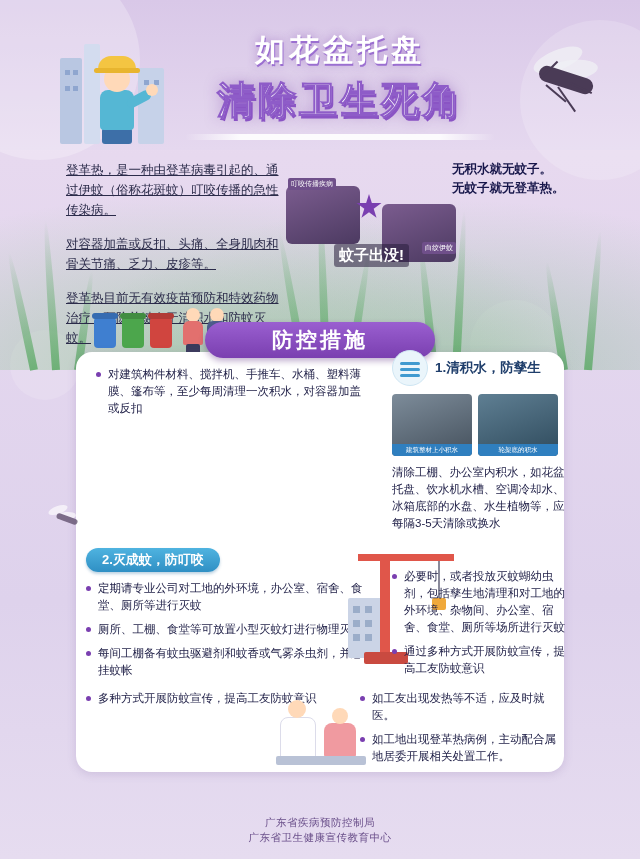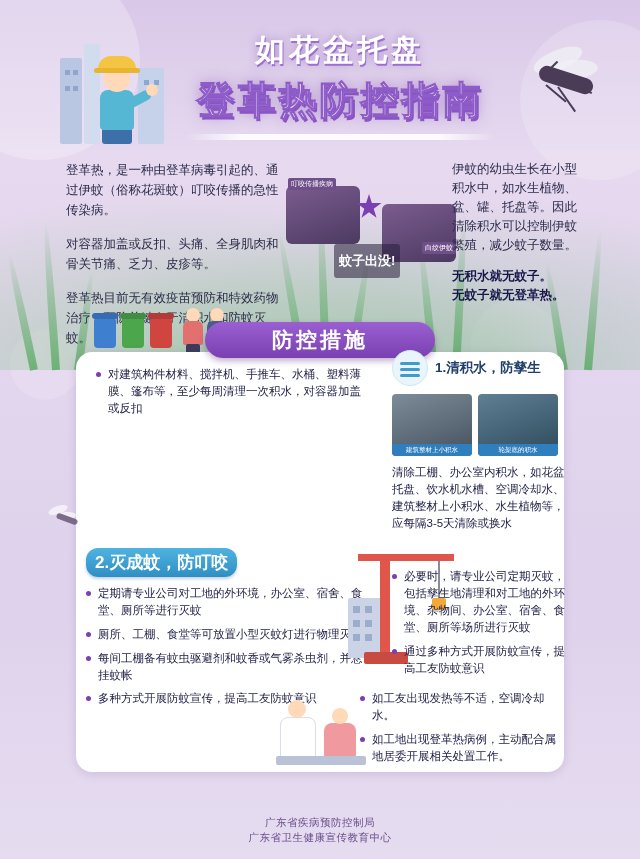--- a/index.html
+++ b/index.html
@@ -72,21 +72,21 @@
   
   .mosq-head{position:absolute;right:18px;top:26px;width:120px;height:110px;}
   .mq-body{position:absolute;left:36px;top:46px;width:56px;height:16px;border-radius:10px;background:#4a3b56;transform:rotate(18deg);}
   .mq-wing{position:absolute;width:52px;height:20px;border-radius:50%;background:rgba(240,240,245,.78);}
   .mq-w1{left:30px;top:24px;transform:rotate(-22deg);}
   .mq-w2{left:44px;top:34px;transform:rotate(-6deg);}
   .mq-leg{position:absolute;height:2px;background:#4a3b56;transform-origin:left center;}
   
   .intro-left{
     position:absolute;left:66px;top:160px;width:215px;
-    font-size:12.5px;line-height:20px;color:#2b2b4a;
+    font-size:12.5px;line-height:20px;color:#2b2b4a;text-decoration:underline;
   }
   .intro-left p{margin:0 0 14px 0;}
   .intro-right{
     position:absolute;left:452px;top:160px;width:135px;
     font-size:12.5px;line-height:19px;color:#2b2b4a;
   }
   .intro-right p{margin:0 0 12px 0;}
   .bold-line{font-weight:bold;color:#17164a;line-height:19px;}
   
   .cycle{position:absolute;left:286px;top:180px;width:170px;height:110px;}
@@ -98,22 +98,22 @@
   .cc2{right:0;top:24px;}
   .cc-label{
     position:absolute;font-size:7px;color:#fff;background:#6f4f8a;
     padding:1px 3px;border-radius:2px;white-space:nowrap;
   }
   .burst{
     position:absolute;left:70px;top:14px;width:26px;height:26px;background:#7a3fb0;
     clip-path:polygon(50% 0,61% 35%,98% 35%,68% 57%,79% 91%,50% 70%,21% 91%,32% 57%,2% 35%,39% 35%);
   }
   .cycle-tag{
-    position:absolute;left:48px;top:64px;font-size:13px;color:#fff;font-weight:bold;
-    background:rgba(40,30,60,.55);padding:8px 5px;border-radius:3px;white-space:nowrap;
+    position:absolute;left:48px;top:64px;font-size:15px;color:#fff;font-weight:bold;
+    background:rgba(40,30,60,.55);padding:2px 5px;border-radius:3px;white-space:nowrap;
   }
   
   .ribbon{
     position:absolute;left:205px;top:322px;width:230px;height:36px;
     background:linear-gradient(180deg,#9a5fd0,#7a3fb0);
     border-radius:18px;color:#fff;font-size:21px;font-weight:bold;
     display:flex;align-items:center;justify-content:center;letter-spacing:3px;
     box-shadow:0 3px 6px rgba(80,30,120,.35);
   }
   
@@ -135,23 +135,23 @@
   
   .bullet{position:relative;padding-left:12px;margin:0 0 7px 0;font-size:11.5px;line-height:17px;color:#23234a;}
   .bullet:before{
     content:"";position:absolute;left:0;top:6px;width:5px;height:5px;border-radius:50%;background:#7a3fb0;
   }
   .col-left{
     position:absolute;left:96px;top:366px;width:268px;
   }
   
   .chip{
-    display:inline-block;font-size:17px;font-weight:bold;color:#fff;
+    display:inline-block;font-size:13px;font-weight:bold;color:#fff;
     background:linear-gradient(180deg,#4fb3e0,#2f8fc4);
-    padding:3px 9px;border-radius:12px;box-shadow:0 2px 3px rgba(40,110,160,.3);
+    padding:3px 16px;border-radius:12px;box-shadow:0 2px 3px rgba(40,110,160,.3);
   }
   .chip-purple{background:linear-gradient(180deg,#a069d8,#7a3fb0);box-shadow:0 2px 3px rgba(90,40,140,.3);}
   .sec2{position:absolute;left:86px;top:548px;width:280px;}
   .sec3{position:absolute;left:86px;top:682px;width:260px;}
   .sec2 .list,.sec3 .list{margin-top:8px;}
   
   .right-col{position:absolute;left:392px;top:350px;width:180px;}
   .rc-title{
     display:flex;align-items:center;gap:7px;font-size:13.5px;font-weight:bold;color:#1f3e6b;
   }
@@ -242,21 +242,21 @@
       <div class="w-legs"></div>
       <div class="w-body"></div>
       <div class="w-arm"></div>
       <div class="w-hand"></div>
       <div class="w-head"></div>
       <div class="w-hat"></div>
     </div>
 
     <div class="title-block">
       <div class="title-1">如花盆托盘</div>
-      <div class="title-2">登革热防控指南</div>
+      <div class="title-2">清除卫生死角</div>
       <div class="title-underline"></div>
     </div>
 
     <div class="mosq-head">
       <div class="mq-wing mq-w1"></div>
       <div class="mq-wing mq-w2"></div>
       <div class="mq-body"></div>
       <div class="mq-leg" style="left:44px;top:58px;width:26px;transform:rotate(40deg);"></div>
       <div class="mq-leg" style="left:56px;top:60px;width:30px;transform:rotate(55deg);"></div>
       <div class="mq-leg" style="left:68px;top:56px;width:24px;transform:rotate(25deg);"></div>
@@ -273,21 +273,20 @@
   <div class="cycle">
     <div class="cycle-card cc1"></div>
     <div class="cc-label" style="left:2px;top:-2px;">叮咬传播疾病</div>
     <div class="cycle-card cc2"></div>
     <div class="cc-label" style="right:0;top:62px;">白纹伊蚊</div>
     <div class="burst"></div>
     <div class="cycle-tag">蚊子出没!</div>
   </div>
 
   <div class="intro-right">
-    <p>伊蚊的幼虫生长在小型积水中，如水生植物、盆、罐、托盘等。因此清除积水可以控制伊蚊繁殖，减少蚊子数量。</p>
     <div class="bold-line">无积水就无蚊子。</div>
     <div class="bold-line">无蚊子就无登革热。</div>
   </div>
 
   <div class="bins">
     <div class="bin bin-b"></div>
     <div class="bin bin-g"></div>
     <div class="bin bin-r"></div>
     <div class="person" style="left:96px;">
       <div class="p-head"></div>
@@ -318,21 +317,21 @@
       <span>1.清积水，防孳生</span>
     </div>
     <div class="photos">
       <div class="photo">
         <span class="cap">建筑整材上小积水</span>
       </div>
       <div class="photo b">
         <span class="cap">轮架底的积水</span>
       </div>
     </div>
-    <div class="rc-text">清除工棚、办公室内积水，如花盆托盘、饮水机水槽、空调冷却水、建筑整材上小积水、水生植物等，应每隔3-5天清除或换水</div>
+    <div class="rc-text">清除工棚、办公室内积水，如花盆托盘、饮水机水槽、空调冷却水、冰箱底部的水盘、水生植物等，应每隔3-5天清除或换水</div>
   </div>
 
   <div class="mq-small">
     <div class="w" style="left:4px;top:6px;transform:rotate(-20deg);"></div>
     <div class="w" style="left:12px;top:12px;transform:rotate(-5deg);"></div>
     <div class="b"></div>
   </div>
 
   <div class="sec2">
     <span class="chip">2.灭成蚊，防叮咬</span>
@@ -353,40 +352,40 @@
         <i style="left:17px;top:36px;"></i>
     </div>
     <div class="crane-mast"></div>
     <div class="crane-jib"></div>
     <div class="crane-cable"></div>
     <div class="crane-hook"></div>
     <div class="crane-base"></div>
   </div>
 
   <div class="right-bullets">
-    <div class="bullet">必要时，请专业公司定期灭蚊，包括孳生地清理和对工地的外环境、杂物间、办公室、宿舍、食堂、厕所等场所进行灭蚊</div>
+    <div class="bullet">必要时，或者投放灭蚊蝴幼虫剂，包括孳生地清理和对工地的外环境、杂物间、办公室、宿舍、食堂、厕所等场所进行灭蚊</div>
     <div class="bullet">通过多种方式开展防蚊宣传，提高工友防蚊意识</div>
   </div>
 
   <div class="sec3">
     <div class="list">
       <div class="bullet">多种方式开展防蚊宣传，提高工友防蚊意识</div>
     </div>
   </div>
 
   <div class="clinic">
     <div class="pat-body"></div>
     <div class="pat-head"></div>
     <div class="doc-body"></div>
     <div class="doc-head"></div>
     <div class="desk"></div>
   </div>
 
   <div class="right-bullets3">
-    <div class="bullet">如工友出现发热等不适，空调冷却水。</div>
+    <div class="bullet">如工友出现发热等不适，应及时就医。</div>
     <div class="bullet">如工地出现登革热病例，主动配合属地居委开展相关处置工作。</div>
   </div>
 
   <div class="footer">
     <div>广东省疾病预防控制局</div>
     <div>广东省卫生健康宣传教育中心</div>
   </div>
 
 </div>
 

